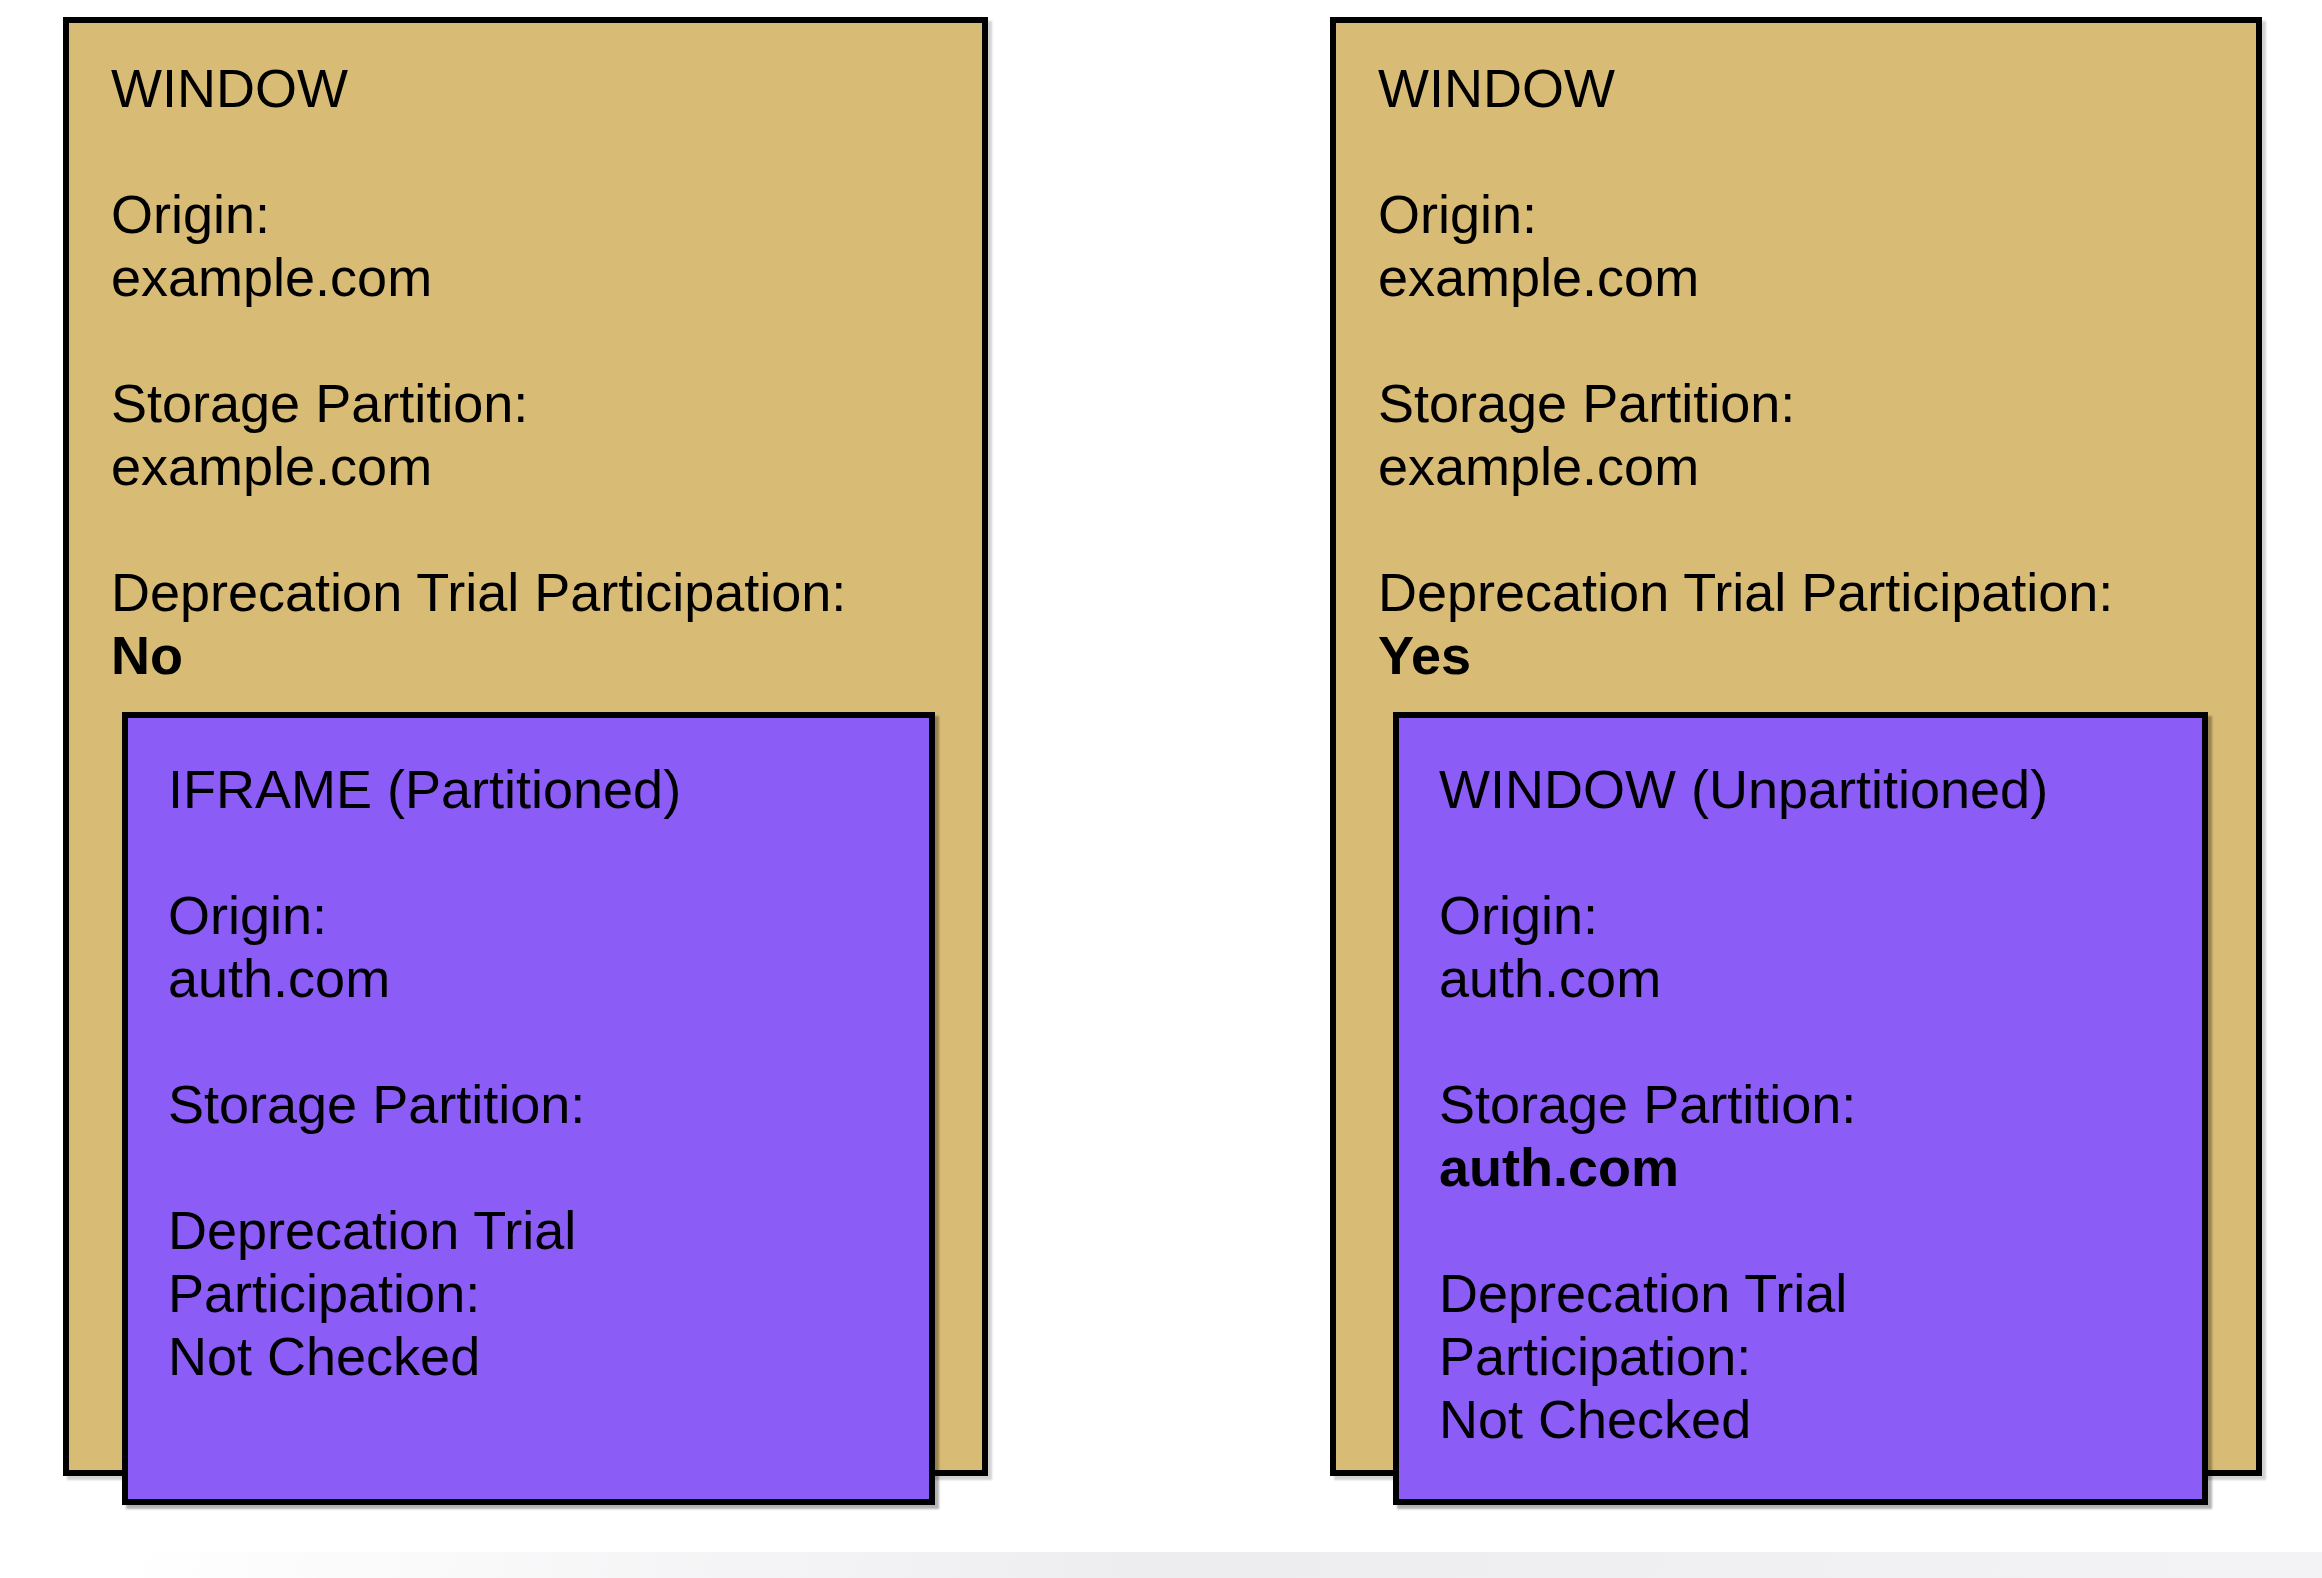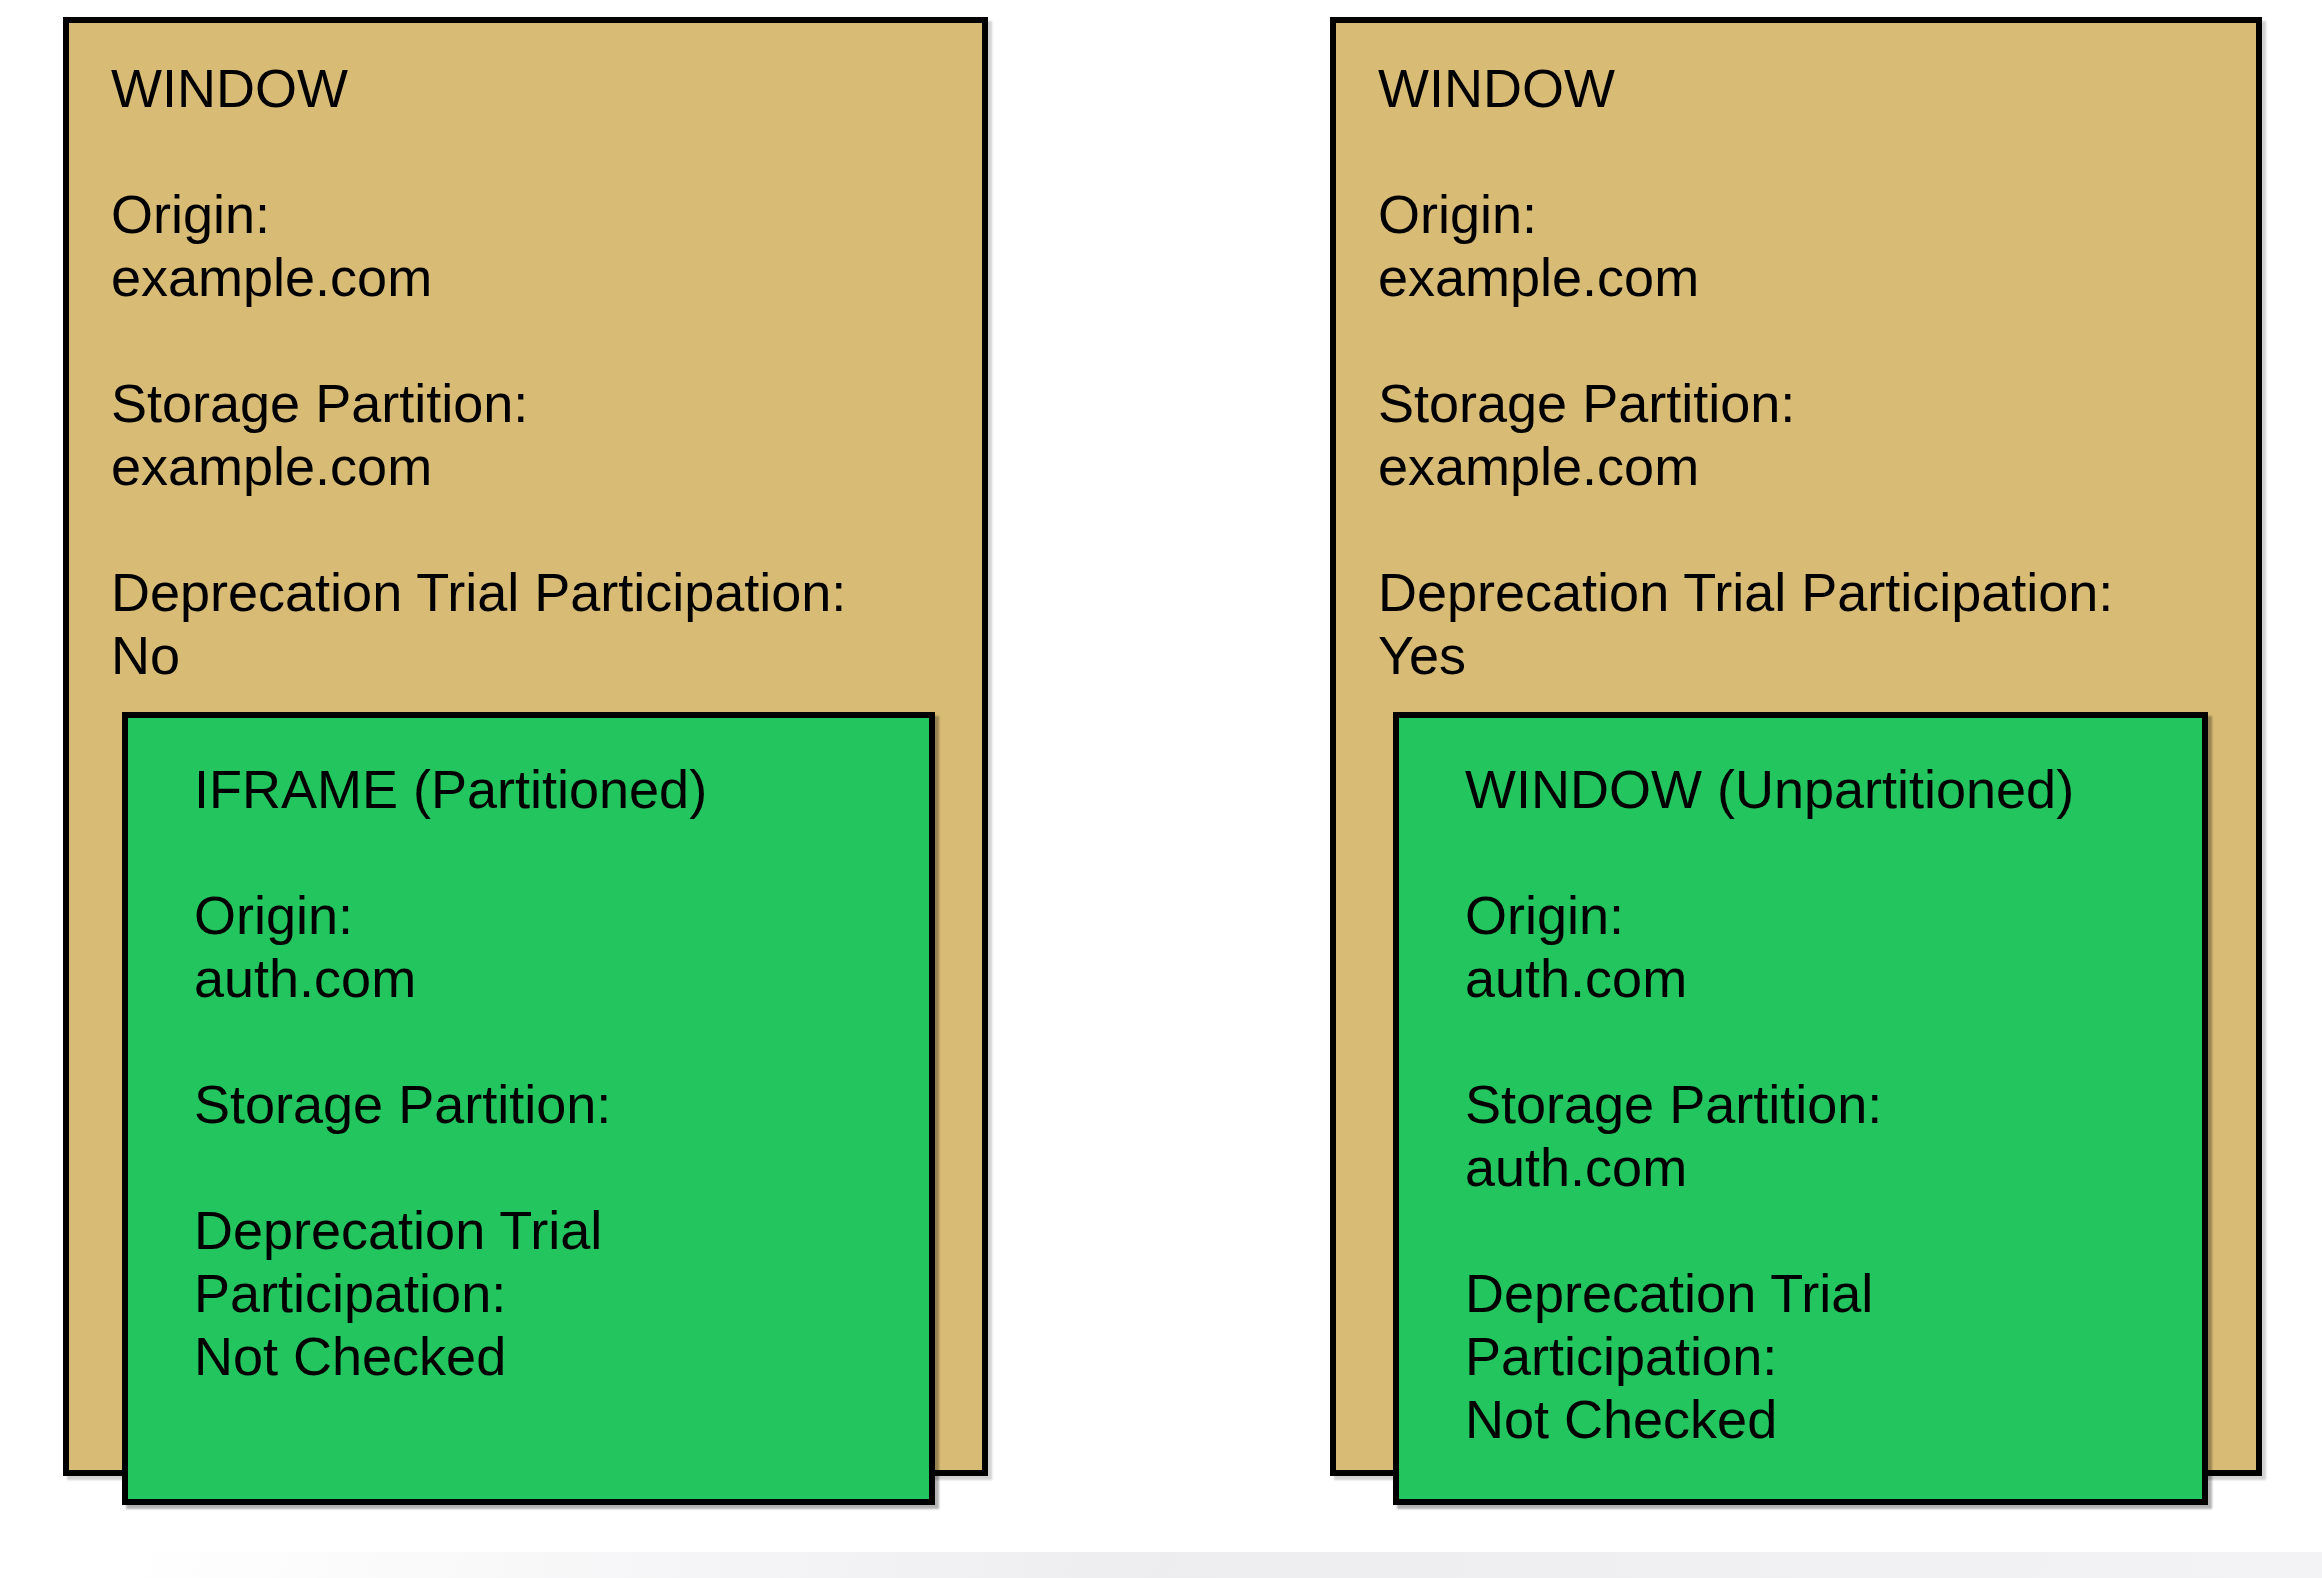--- a/index.html
+++ b/index.html
@@ -33,36 +33,35 @@
     font-size: 54px;
     line-height: 63px;
   }
   .box-content p, .iframe-content p {
     margin: 0 0 63px 0;
   }
 
   .iframe-box {
     position: absolute;
     top: 689px;
-    background: #22c55e;
+    background: #8b5cf6;
     border: 6px solid #000000;
     box-sizing: border-box;
     box-shadow: 4px 4px 2px rgba(0,0,0,0.30);
-    padding-left: 26px;
   }
   .window-box.left  .iframe-box { left: 53px; width: 813px; height: 793px; }
   .window-box.right .iframe-box { left: 57px; width: 815px; height: 793px; }
 
   .iframe-content {
     padding: 40px 30px 0 40px;
     font-size: 54px;
     line-height: 63px;
   }
 
-  .bold { font-weight: normal; }
+  .bold { font-weight: bold; }
 
   .bottom-strip {
     position: absolute;
     left: 0;
     top: 1552px;
     width: 2322px;
     height: 26px;
     background: linear-gradient(100deg, #ffffff 5%, #ededf0 50%, #f3f3f6 100%);
   }
 </style>

